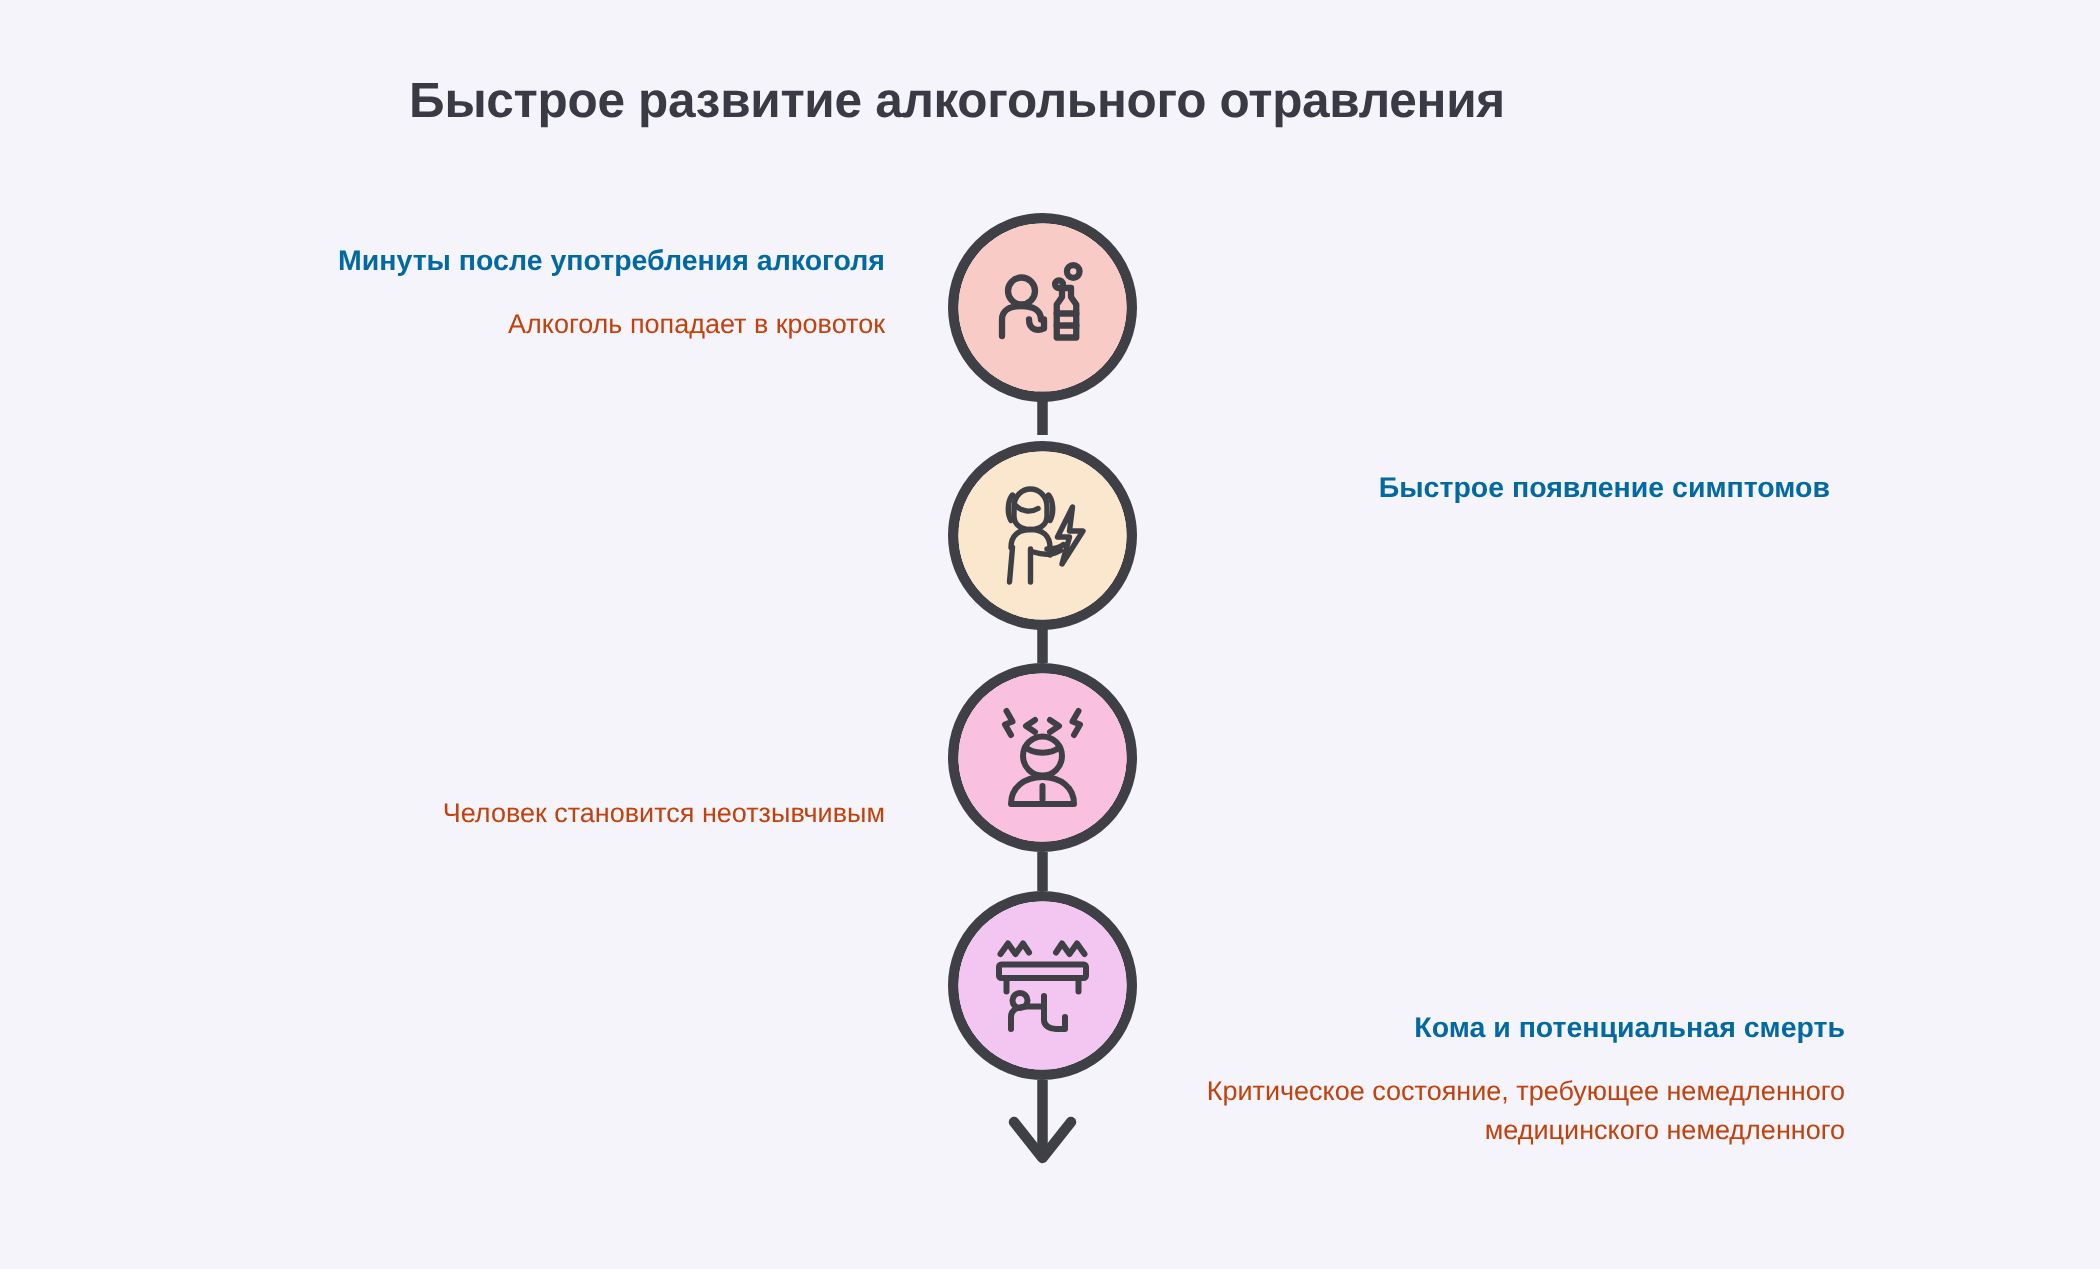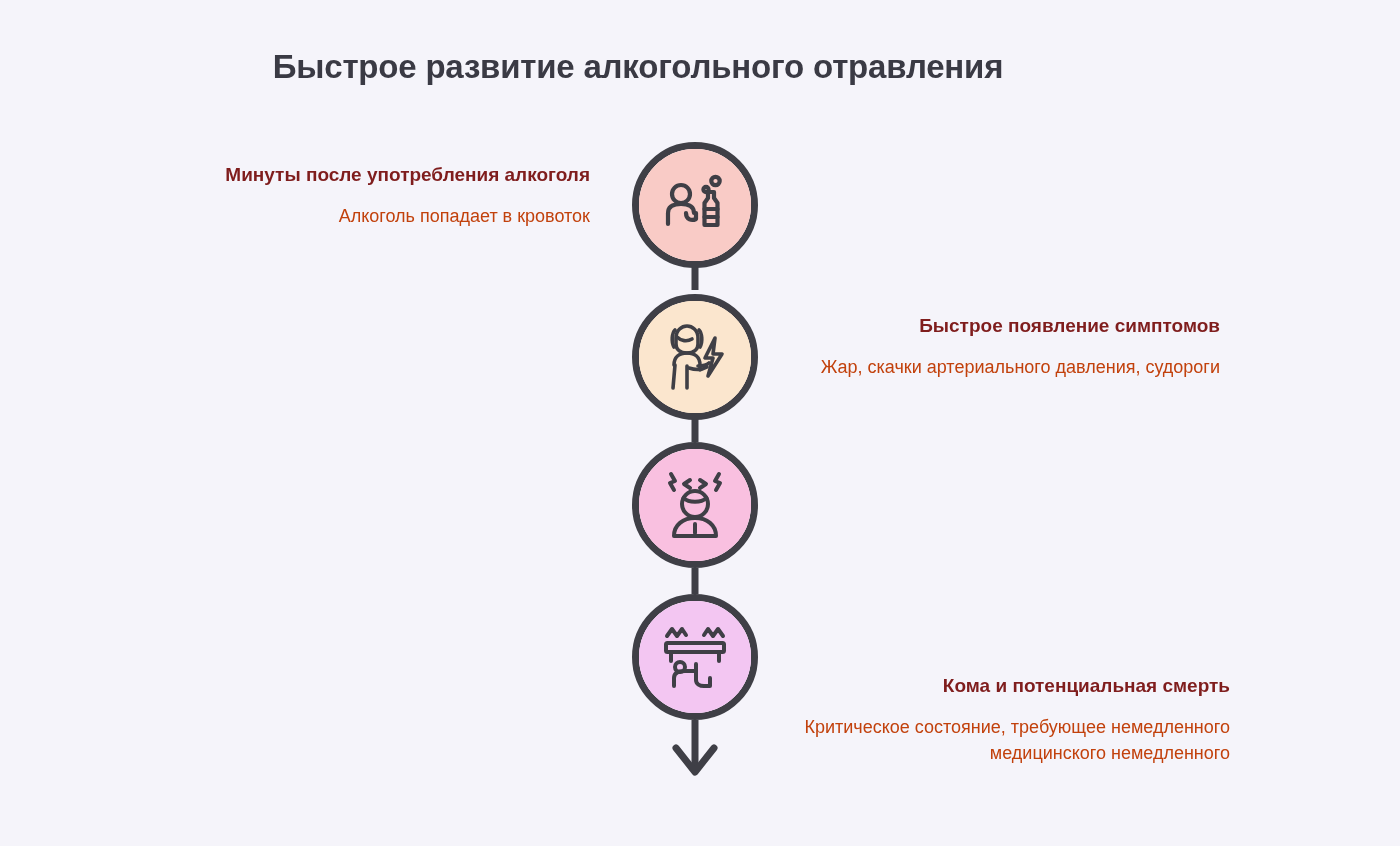--- a/index.html
+++ b/index.html
@@ -108,21 +108,21 @@
   .txt {
     position: absolute;
     width: 430px;
   }
   .txt.left  { right: 810px; text-align: right; }
   .txt.right { left: 790px;  text-align: right;  }
 
   .step-title {
     font-size: 19px;
     font-weight: bold;
-    color: #7f1d1d;
+    color: #0369a1;
     line-height: 1.34;
   }
 
   .step-desc {
     font-size: 18px;
     font-weight: normal;
     color: #c2410c;
     line-height: 1.42;
     margin-top: 17px;
   }
@@ -191,21 +191,20 @@
               <path d="M31 48 C37 50 44 50 49 47"></path>
               <path d="M40 46 C45 46 49 45 51 43"></path>
               <path d="M57 18 L47 38 L55 38 L50 56 L64 34 L55 34 Z"></path>
             </g>
           </svg>
         </div>
       </div>
     </div>
     <div class="txt right" style="top:-44px;">
       <div class="step-title">Быстрое появление симптомов</div>
-      <div class="step-desc">Жар, скачки артериального давления, судороги</div>
     </div>
   </div>
 
   <div class="step" style="top:505px;">
     <div class="node">
       <div class="node-circle">
         <div class="node-circle-inner" id="circle-fill-3" style="background: rgb(251, 205, 231);">
           <div class="node-deco-clip">
             <div class="deco-diamond" id="deco-3" style="background: rgb(249, 192, 224);"></div>
           </div>
@@ -218,20 +217,21 @@
               <circle cx="37" cy="36" r="13"></circle>
               <path d="M25.5 30 C31 35 43 35 48.5 30"></path>
               <path d="M16 68 C16 57 25 50 37 50 C49 50 58 57 58 68 Z"></path>
               <line x1="37" y1="56" x2="37" y2="65"></line>
             </g>
           </svg>
         </div>
       </div>
     </div>
     <div class="txt left" style="top:8px;">
+      <div class="step-desc">Человек становится неотзывчивым</div>
     </div>
   </div>
 
   <div class="step" style="top:657px;">
     <div class="node">
       <div class="node-circle">
         <div class="node-circle-inner" id="circle-fill-4" style="background: rgb(246, 211, 244);">
           <div class="node-deco-clip">
             <div class="deco-diamond" id="deco-4" style="background: rgb(243, 198, 242);"></div>
           </div>

